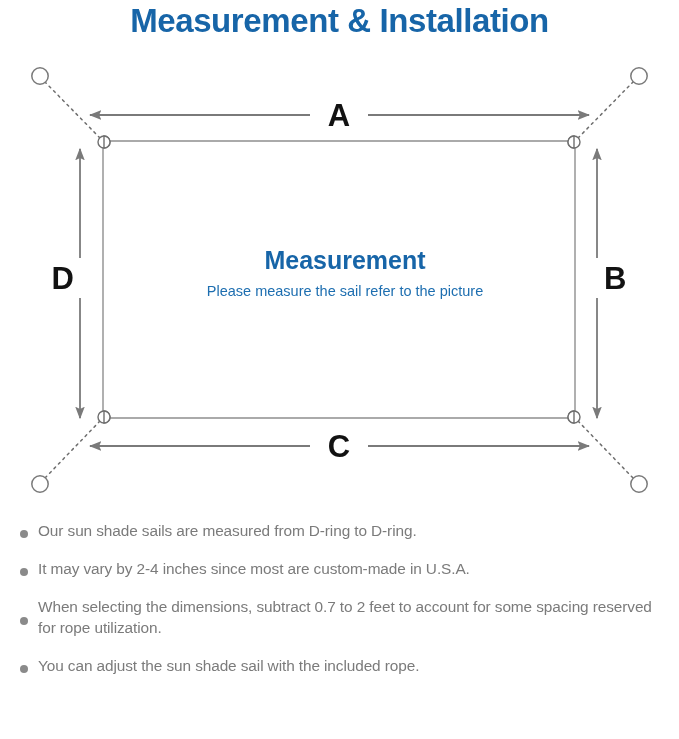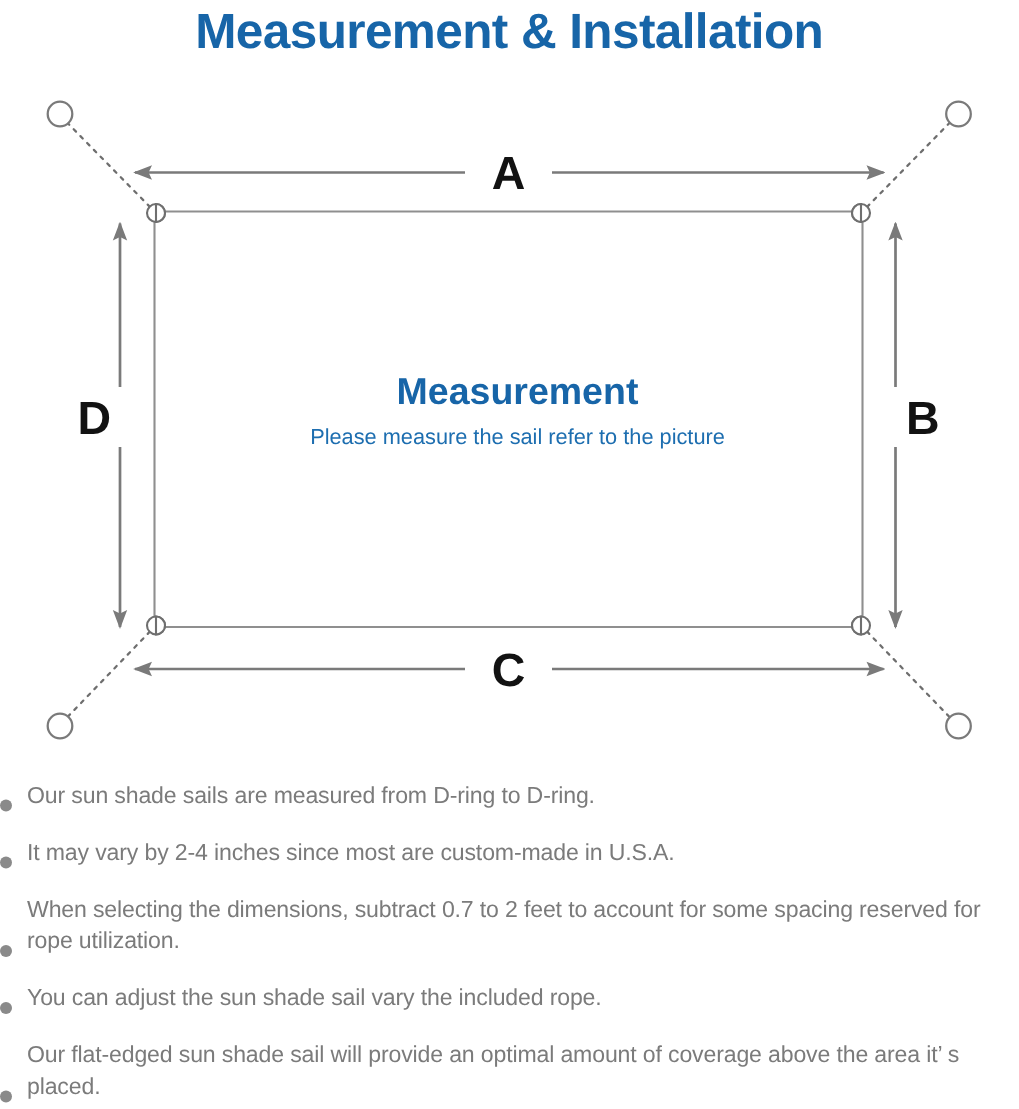--- a/index.html
+++ b/index.html
@@ -75,23 +75,23 @@
     position: absolute;
     left: 0;
     top: 520px;
     width: 679px;
     padding: 0;
     margin: 0;
   }
   .note-item {
     position: relative;
     display: flex;
-    align-items: flex-end;
+    align-items: center;
     margin: 0 0 17px 0;
-    padding: 0 14px 0 0;
+    padding: 0 14px 0 20px;
   }
   .note-bullet {
     flex: 0 0 auto;
     width: 8px;
     height: 8px;
     border-radius: 50%;
     background: #8a8a8a;
     margin-top: 7px;
     margin-right: 10px;
   }
@@ -172,21 +172,17 @@
     <div class="note-item">
       <span class="note-bullet"></span>
       <span class="note-text">It may vary by 2-4 inches since most are custom-made in U.S.A.</span>
     </div>
     <div class="note-item">
       <span class="note-bullet"></span>
       <span class="note-text">When selecting the dimensions, subtract 0.7 to 2 feet to account for some spacing reserved for rope utilization.</span>
     </div>
     <div class="note-item">
       <span class="note-bullet"></span>
-      <span class="note-text">You can adjust the sun shade sail vary the included rope.</span>
-    </div>
-    <div class="note-item">
-      <span class="note-bullet"></span>
-      <span class="note-text">Our flat-edged sun shade sail will provide an optimal amount of coverage above the area it’ s placed.</span>
+      <span class="note-text">You can adjust the sun shade sail with the included rope.</span>
     </div>
   </div>
 
 </div>
 
 </body></html>

